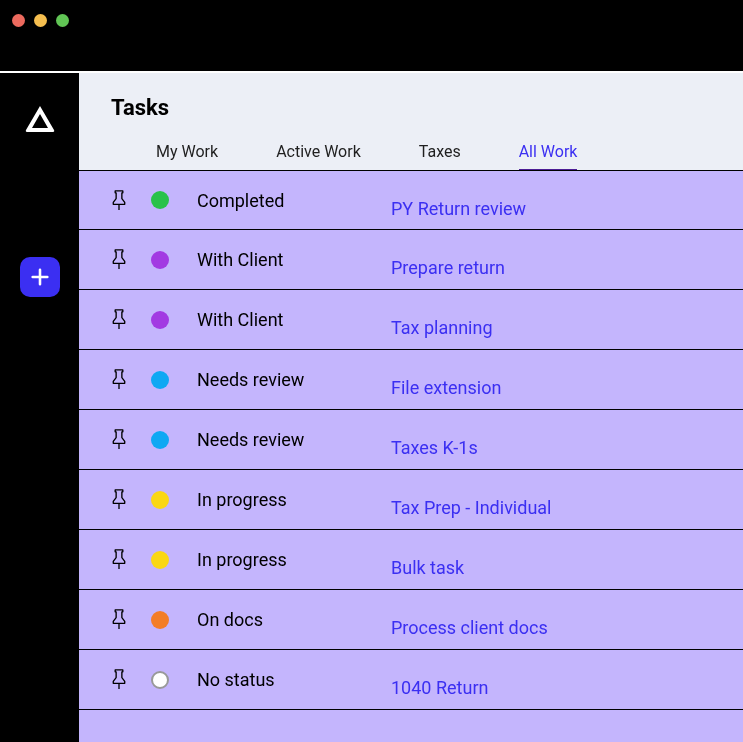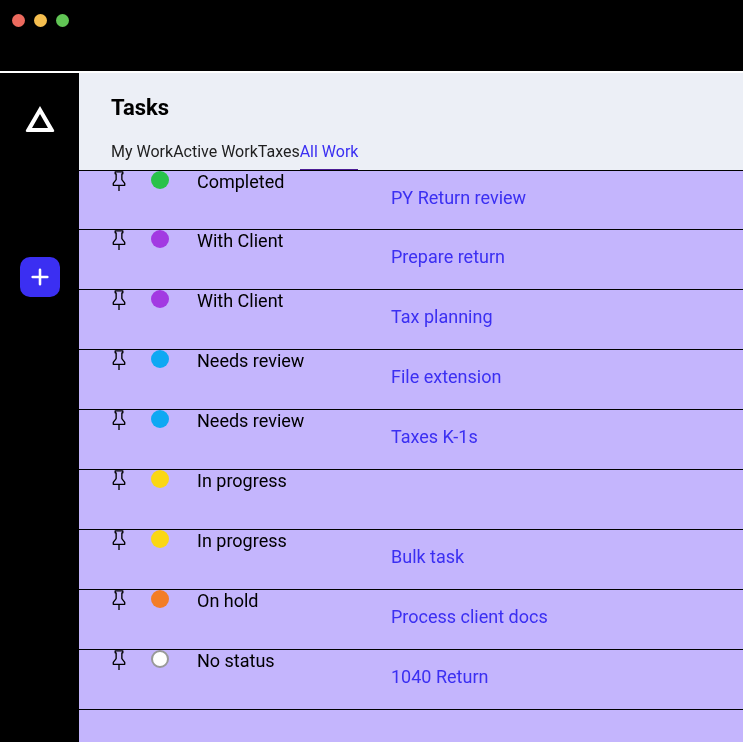--- a/index.html
+++ b/index.html
@@ -72,39 +72,41 @@
       padding: 22px 0 0 32px;
     }
     .page-title {
       font-size: 22px;
       font-weight: 700;
       color: #000;
       margin-bottom: 22px;
     }
     .tabs {
       display: flex;
+      gap: 58px;
       font-size: 16px;
       color: #1f1f1f;
+      margin-left: 45px;
     }
     .tab {
       padding-bottom: 8px;
       cursor: pointer;
     }
     .tab.active {
       color: #3b2ff2;
       border-bottom: 1px solid #4c1d95;
     }
 
     .list {
       flex: 1;
       overflow-y: hidden;
     }
     .row {
       display: flex;
-      align-items: flex-start;
+      align-items: center;
       height: 60px;
       border-bottom: 1px solid #000;
       padding-left: 32px;
     }
     .row:first-child { border-top: 1px solid #000; }
     .pin-cell {
       width: 40px;
       display: flex;
       align-items: center;
       justify-content: flex-start;
@@ -235,20 +237,21 @@
         <div class="row">
           <div class="pin-cell">
             <svg viewBox="0 0 16 22">
   <path d="M4 1 H12 V3 H11 V9 L14 13 V15 H2 V13 L5 9 V3 H4 Z M8 15 V21" fill="none" stroke="#000" stroke-width="1.4" stroke-linejoin="round"></path>
 </svg>
           </div>
           <div class="dot-cell">
             <div class="status-dot" style="background: rgb(250, 215, 20);"></div>
           </div>
           <div class="status-cell">In progress</div>
+          <div class="task-cell">Tax Prep - Individual</div>
         </div>
         <div class="row">
           <div class="pin-cell">
             <svg viewBox="0 0 16 22">
   <path d="M4 1 H12 V3 H11 V9 L14 13 V15 H2 V13 L5 9 V3 H4 Z M8 15 V21" fill="none" stroke="#000" stroke-width="1.4" stroke-linejoin="round"></path>
 </svg>
           </div>
           <div class="dot-cell">
             <div class="status-dot" style="background: rgb(250, 215, 20);"></div>
           </div>
@@ -257,21 +260,21 @@
         </div>
         <div class="row">
           <div class="pin-cell">
             <svg viewBox="0 0 16 22">
   <path d="M4 1 H12 V3 H11 V9 L14 13 V15 H2 V13 L5 9 V3 H4 Z M8 15 V21" fill="none" stroke="#000" stroke-width="1.4" stroke-linejoin="round"></path>
 </svg>
           </div>
           <div class="dot-cell">
             <div class="status-dot" style="background: rgb(243, 125, 38);"></div>
           </div>
-          <div class="status-cell">On hold</div>
+          <div class="status-cell">On docs</div>
           <div class="task-cell">Process client docs</div>
         </div>
         <div class="row">
           <div class="pin-cell">
             <svg viewBox="0 0 16 22">
   <path d="M4 1 H12 V3 H11 V9 L14 13 V15 H2 V13 L5 9 V3 H4 Z M8 15 V21" fill="none" stroke="#000" stroke-width="1.4" stroke-linejoin="round"></path>
 </svg>
           </div>
           <div class="dot-cell">
             <div class="status-dot hollow"></div>

